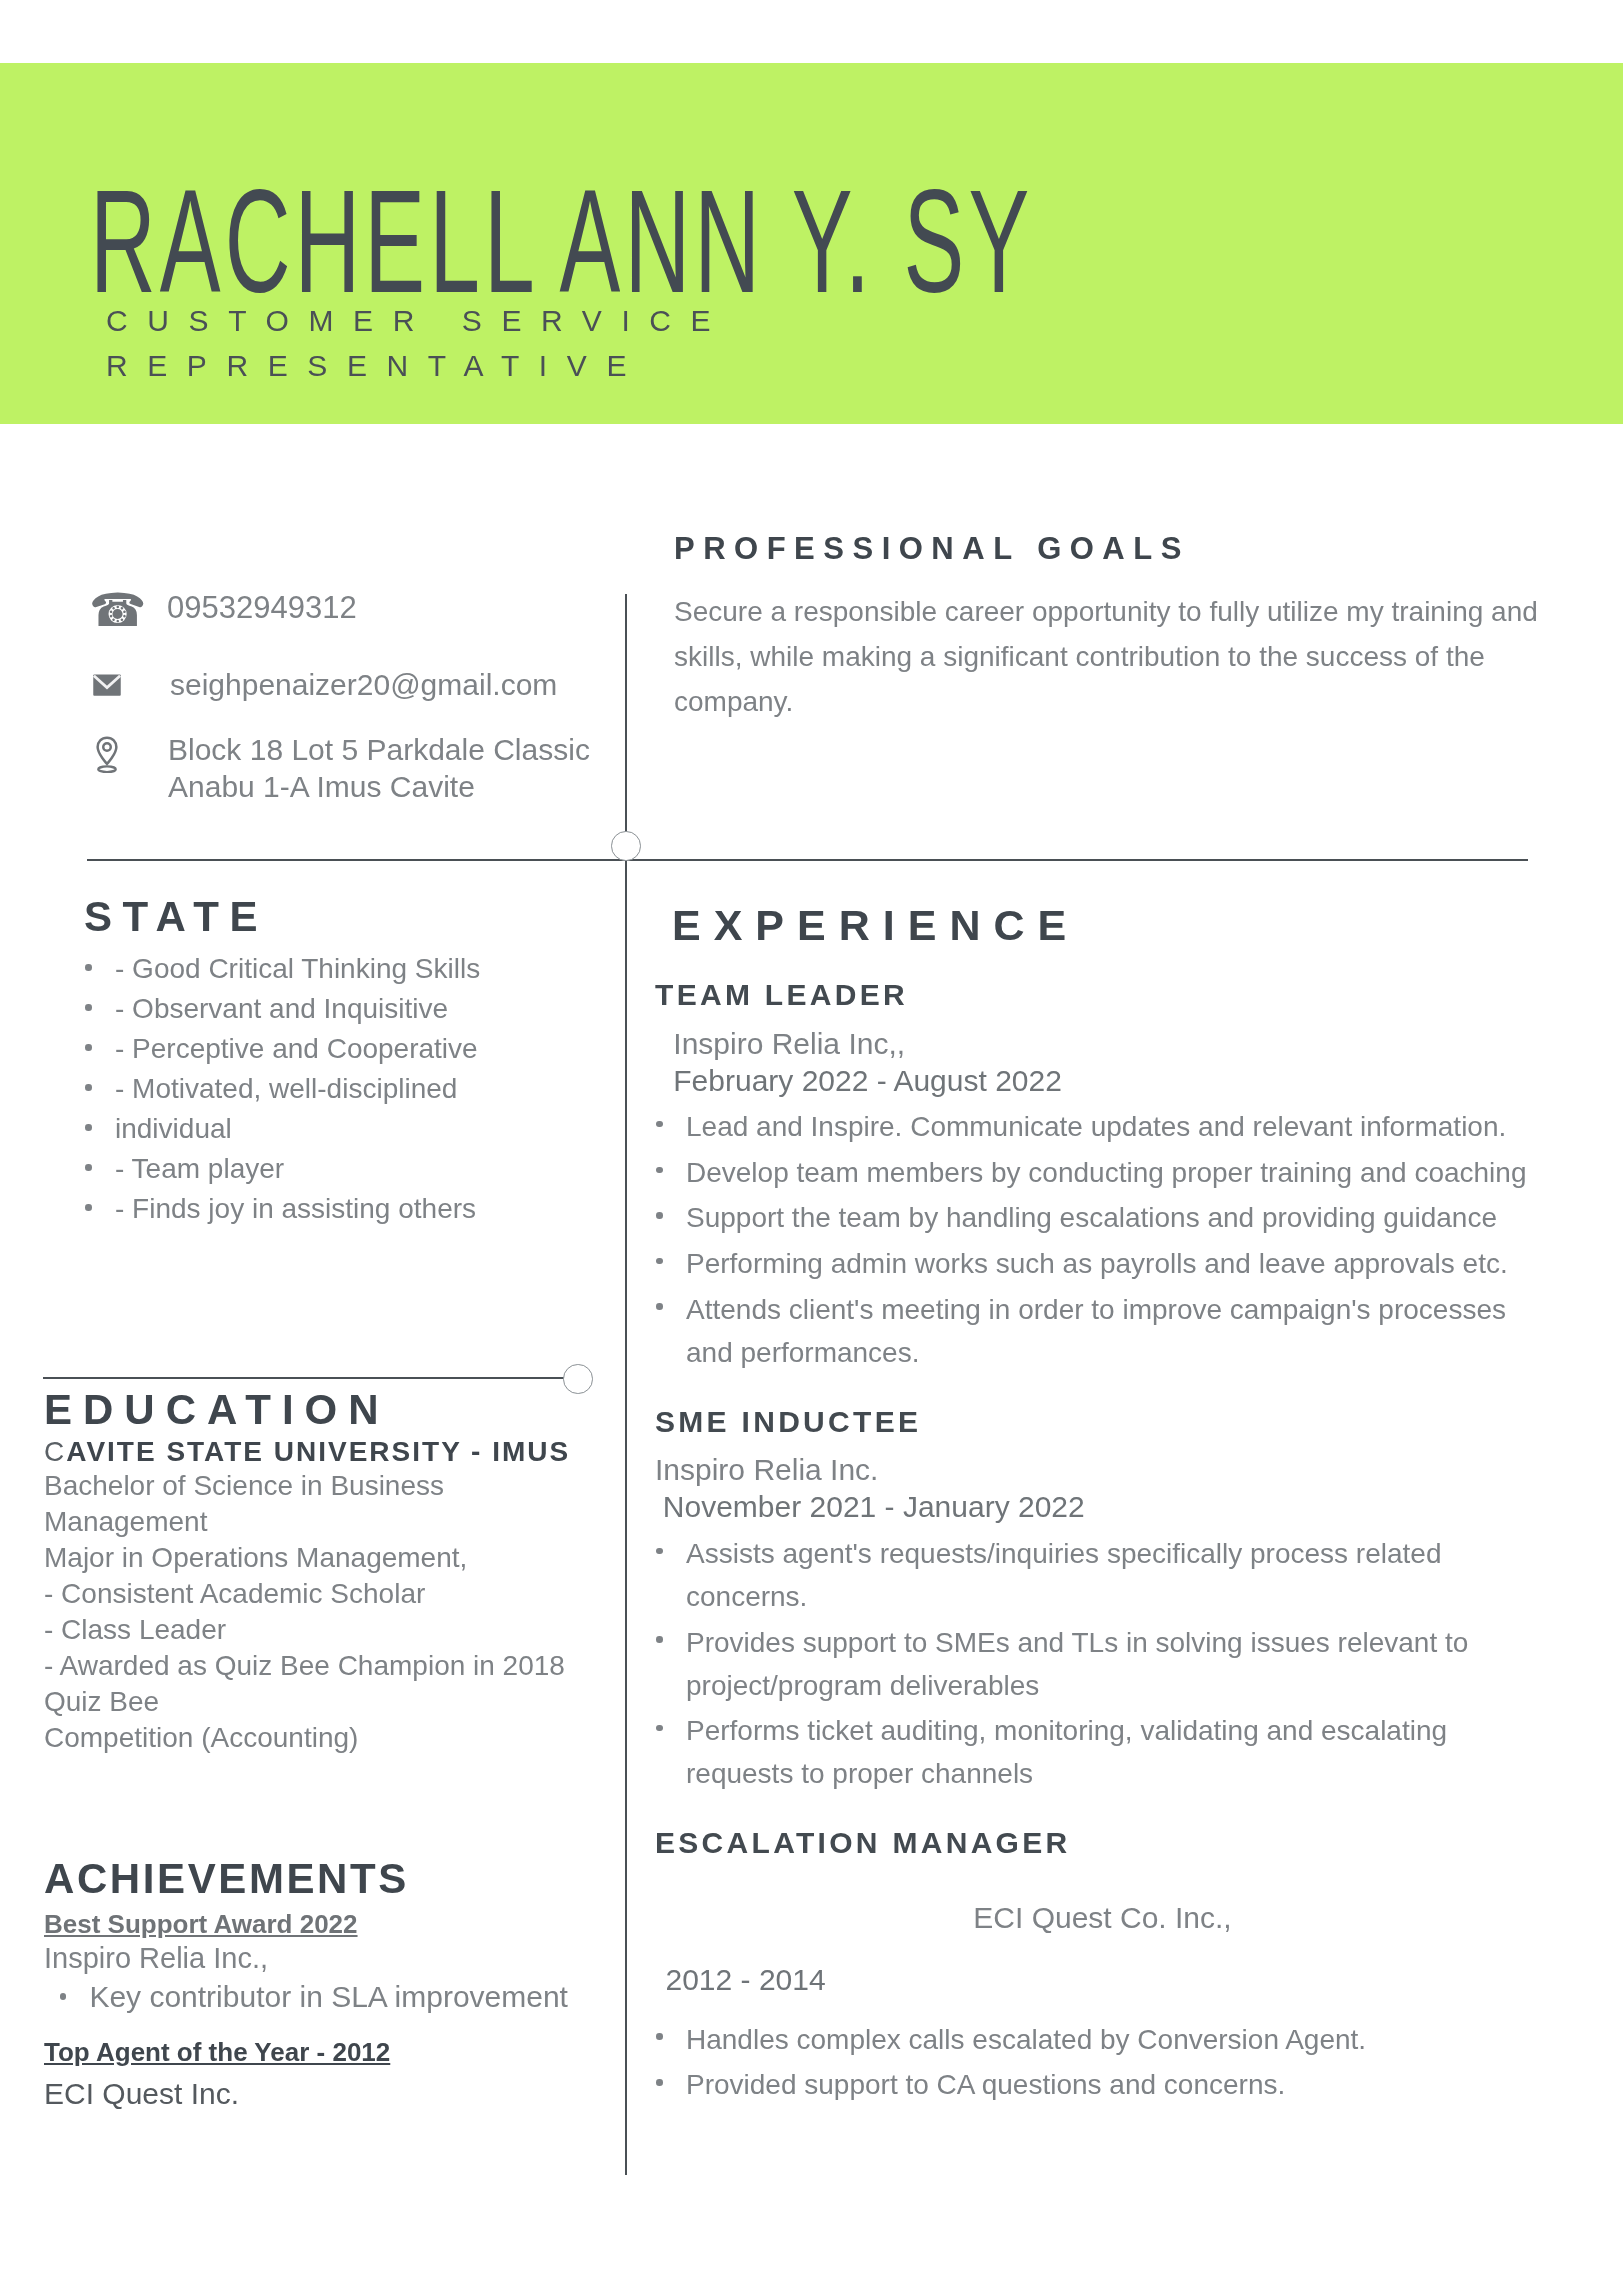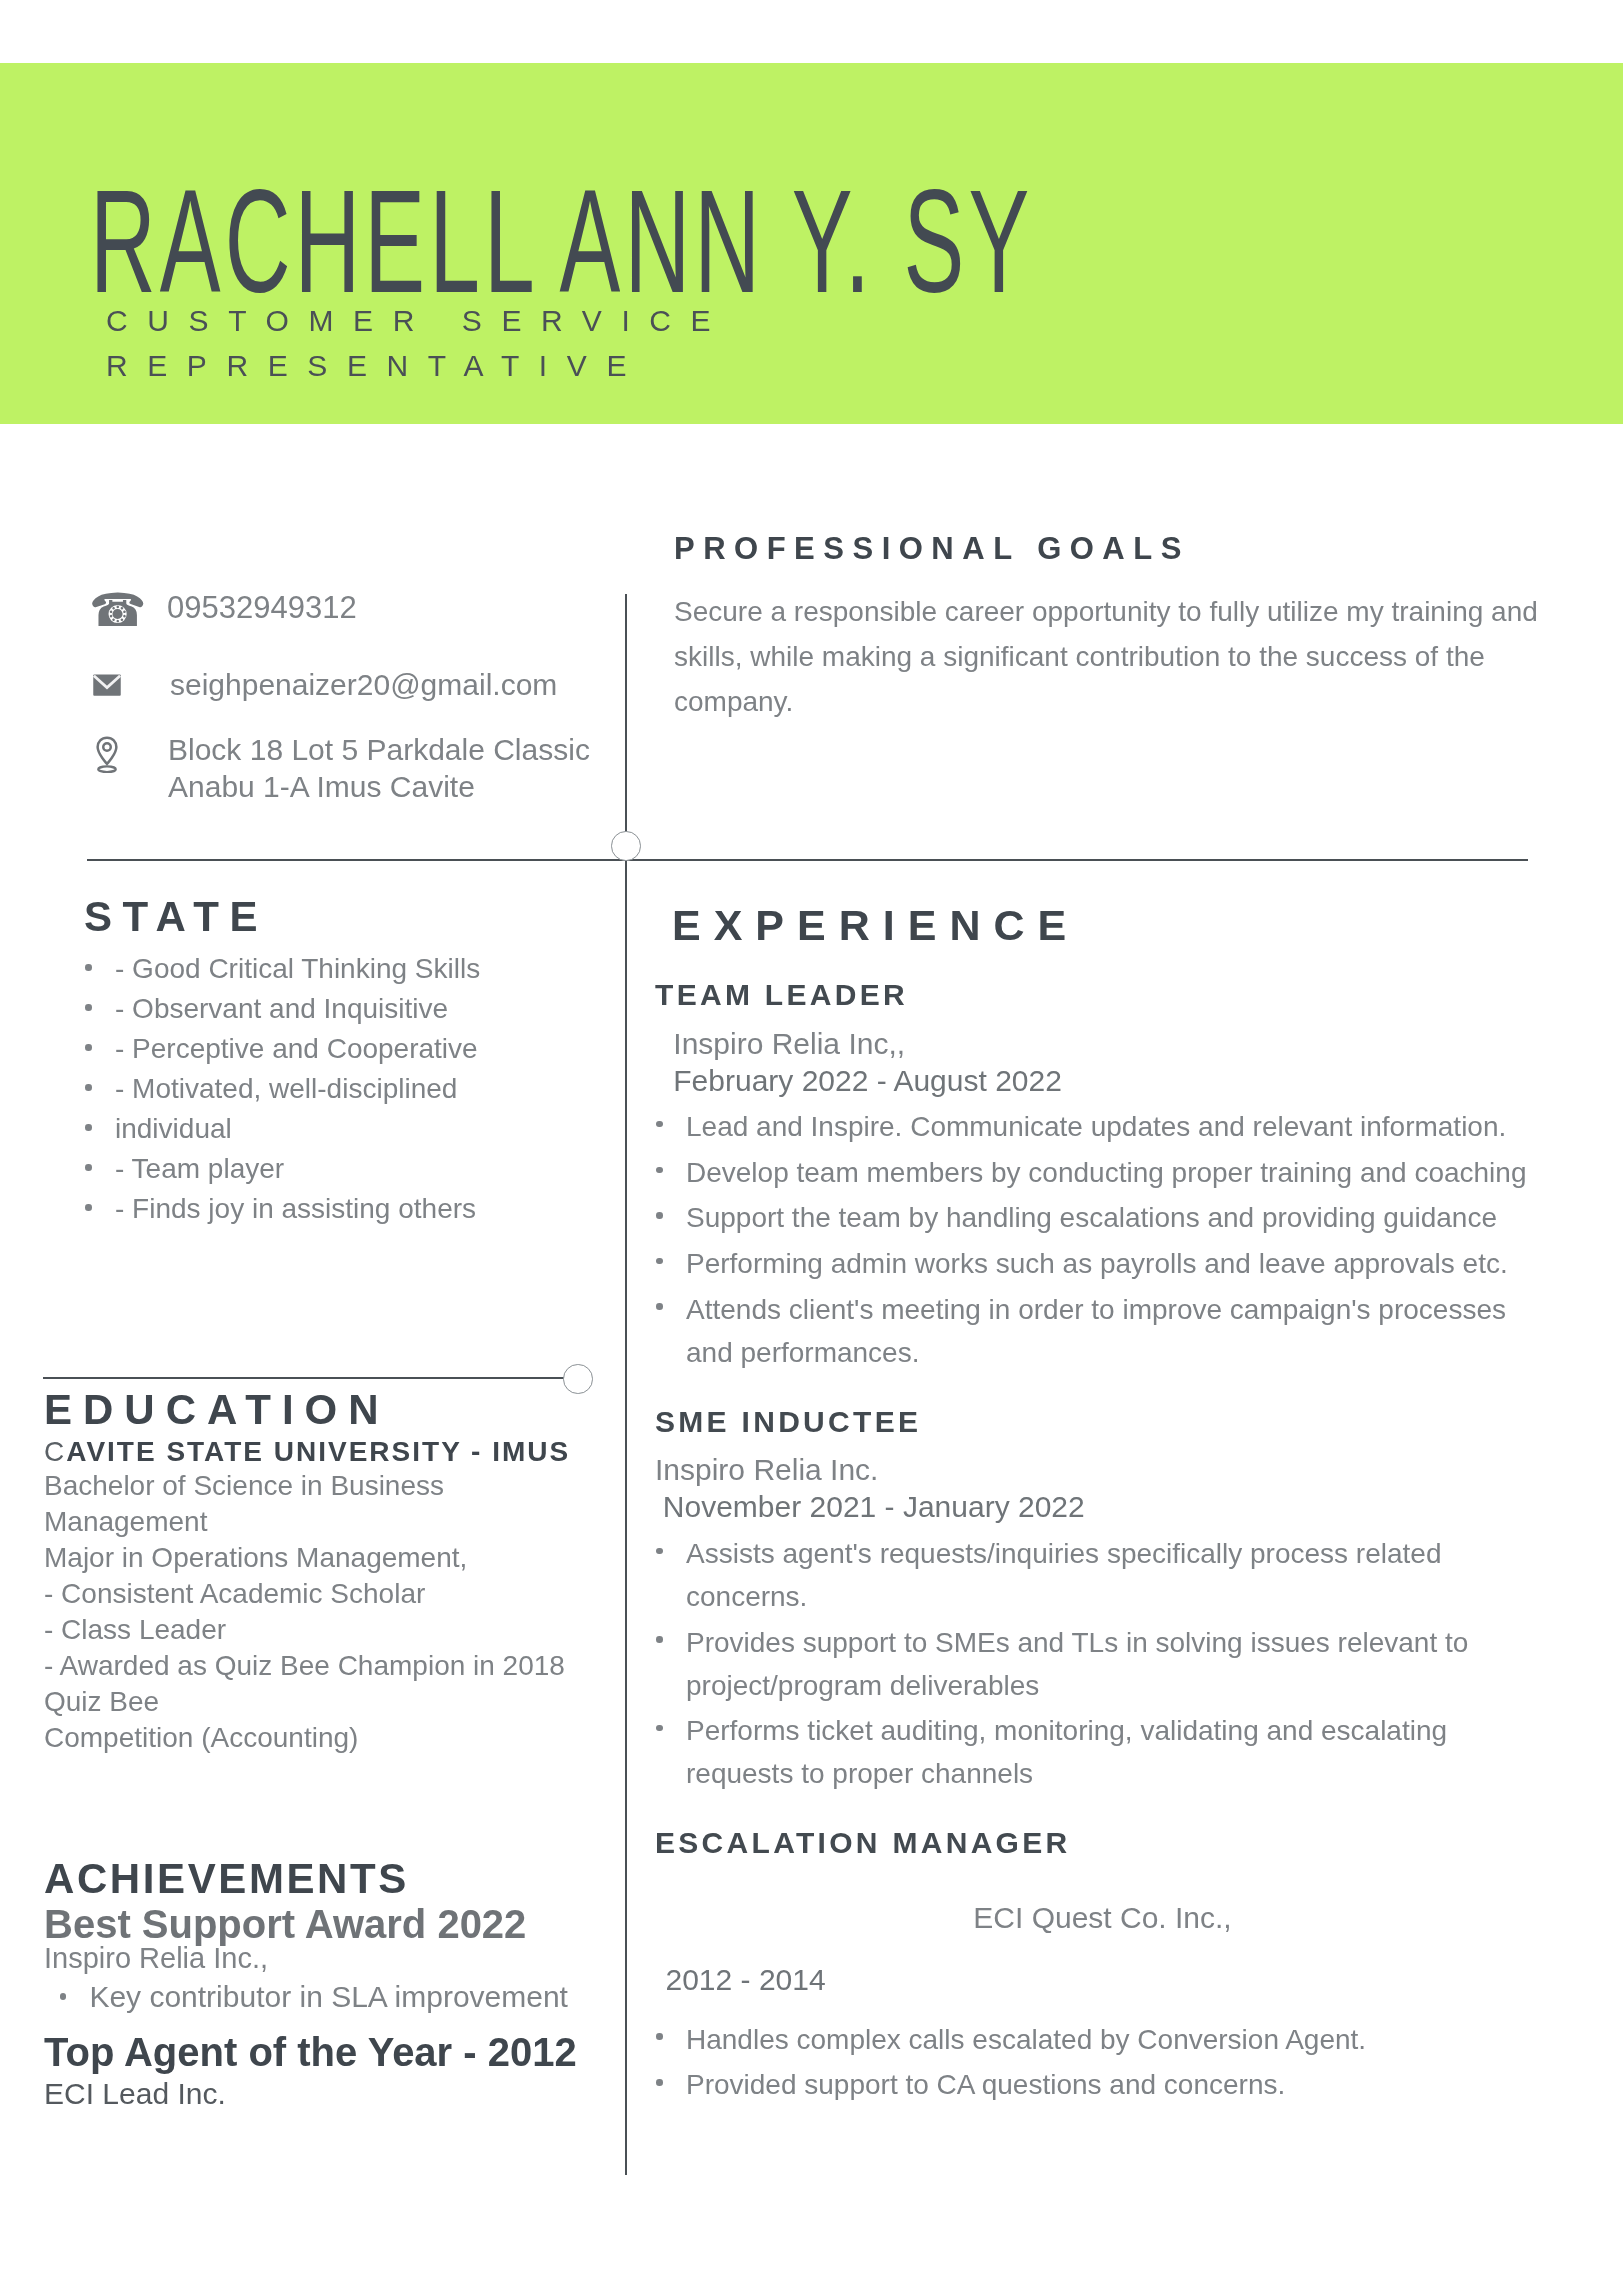--- a/index.html
+++ b/index.html
@@ -82,21 +82,21 @@
   .education .sec-h{font-size:42px;letter-spacing:11px;}
   .school{
     margin-top:5.2px;font-size:28px;font-weight:700;letter-spacing:2px;color:#3f464d;
     line-height:31px;
   }
   .school .initial{font-weight:400;color:#5a6065;}
   .edu-lines{margin-top:1.3px;font-size:28px;line-height:36px;color:#7e8286;}
   
   .achievements{position:absolute;left:44px;top:1857px;width:562px;}
   .achievements .sec-h{font-size:42px;letter-spacing:2.6px;}
-  .award-title{margin-top:7.8px;font-size:40px;font-weight:700;color:#6f7377;line-height:33px;}
+  .award-title{margin-top:7.8px;font-size:26px;font-weight:700;color:#6f7377;line-height:33px;text-decoration:underline;}
   .award-title.dark{color:#3f464d;margin-top:19.6px;}
   .award-company{font-size:29px;color:#7e8286;line-height:34px;}
   .award-company.darker{color:#54595e;margin-top:7.8px;font-size:30px;}
   .achievements ul{margin-top:2.6px;margin-left:14.4px;}
   .achievements li{font-size:30px;line-height:39px;}
   
   .exp-heading{
     position:absolute;left:672px;top:901px;
     font-size:43px;font-weight:700;letter-spacing:13px;color:#3f464d;
   }
@@ -195,21 +195,21 @@
   </div>
 
   <div class="achievements">
     <h2 class="sec-h">ACHIEVEMENTS</h2>
     <div class="award-title">Best Support Award 2022</div>
     <div class="award-company">Inspiro Relia Inc.,</div>
     <ul class="blist">
       <li>Key contributor in SLA improvement</li>
     </ul>
     <div class="award-title dark">Top Agent of the Year - 2012</div>
-    <div class="award-company darker">ECI Lead Inc.</div>
+    <div class="award-company darker">ECI Quest Inc.</div>
   </div>
 
   <div class="exp-heading">EXPERIENCE</div>
   <div class="jobs">
 
     <section class="job job-1">
       <h3>TEAM LEADER</h3>
       <div class="company ind-lg">Inspiro Relia Inc,,</div>
       <div class="dates ind-lg">February 2022 - August 2022</div>
       <ul class="blist">

